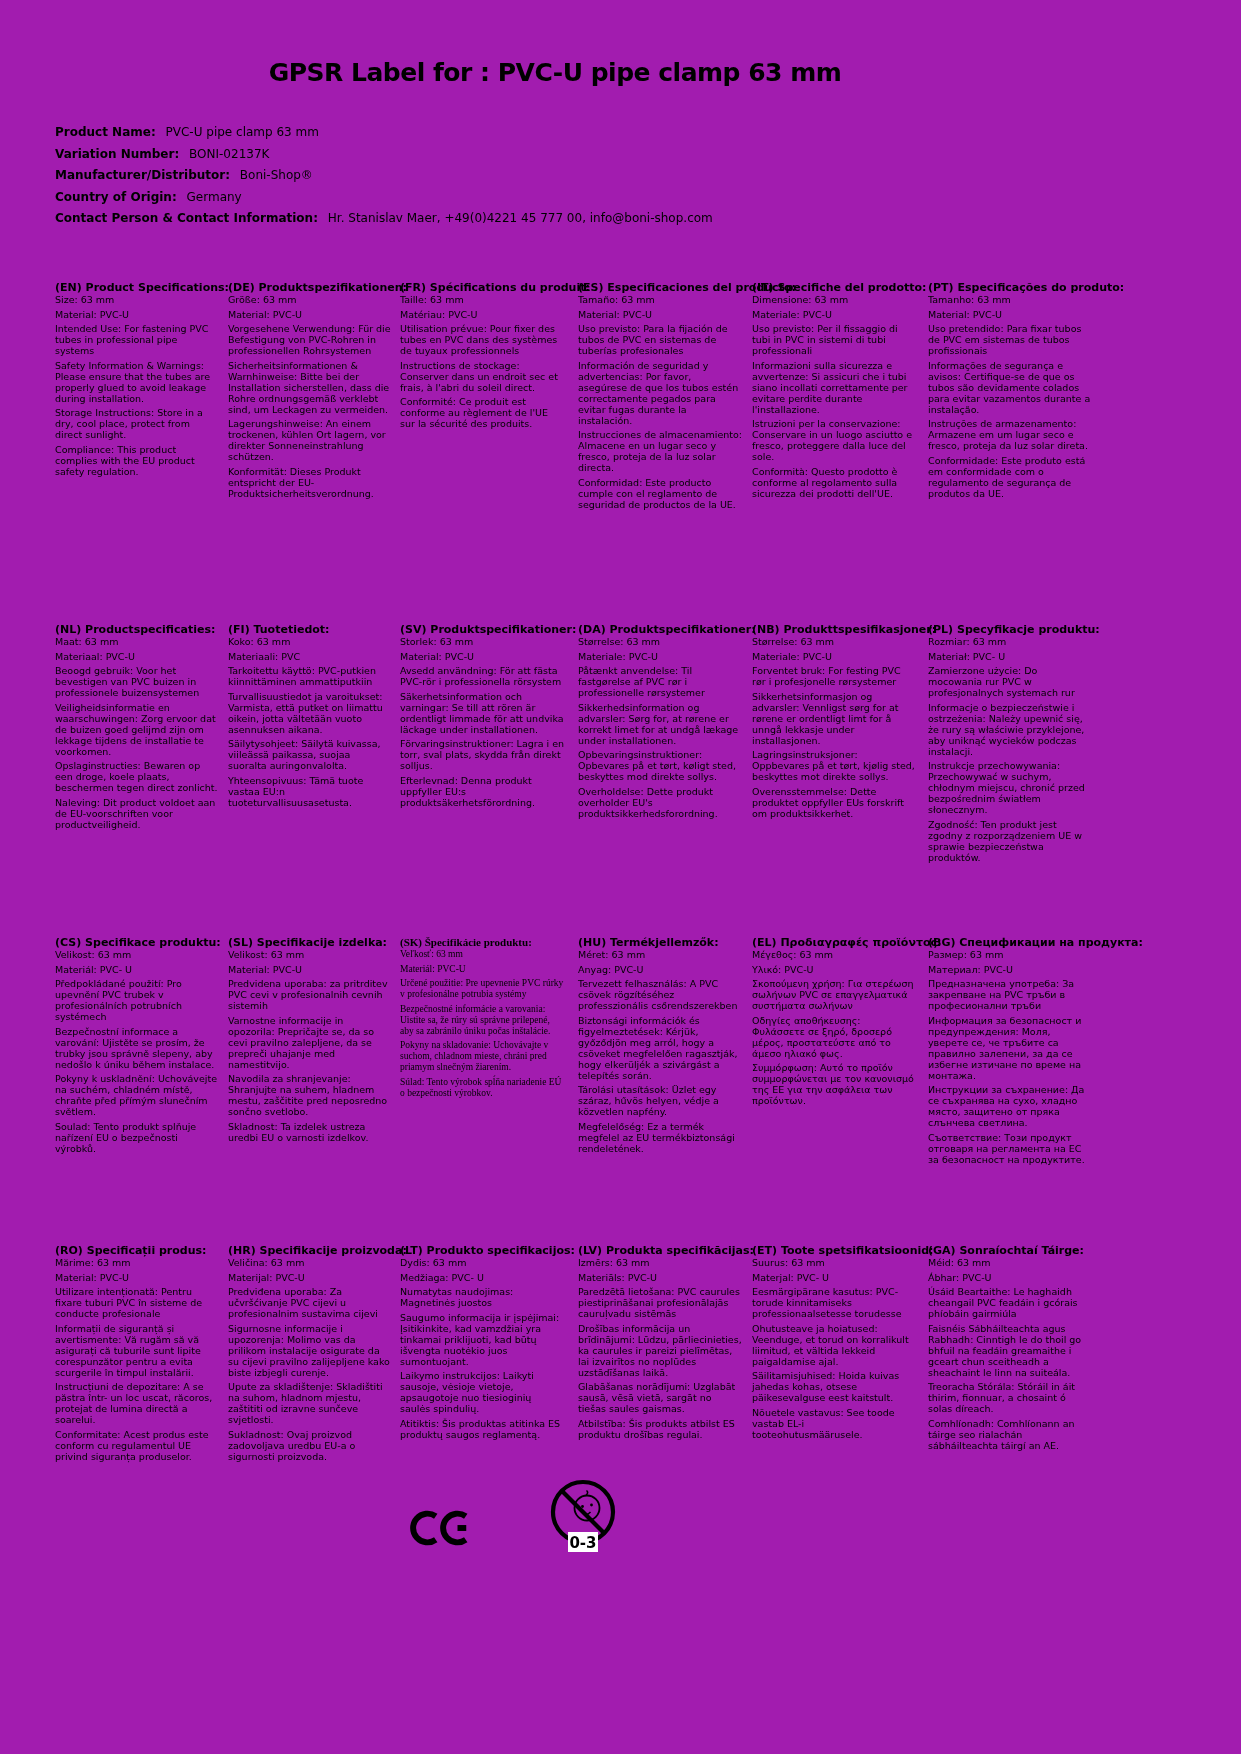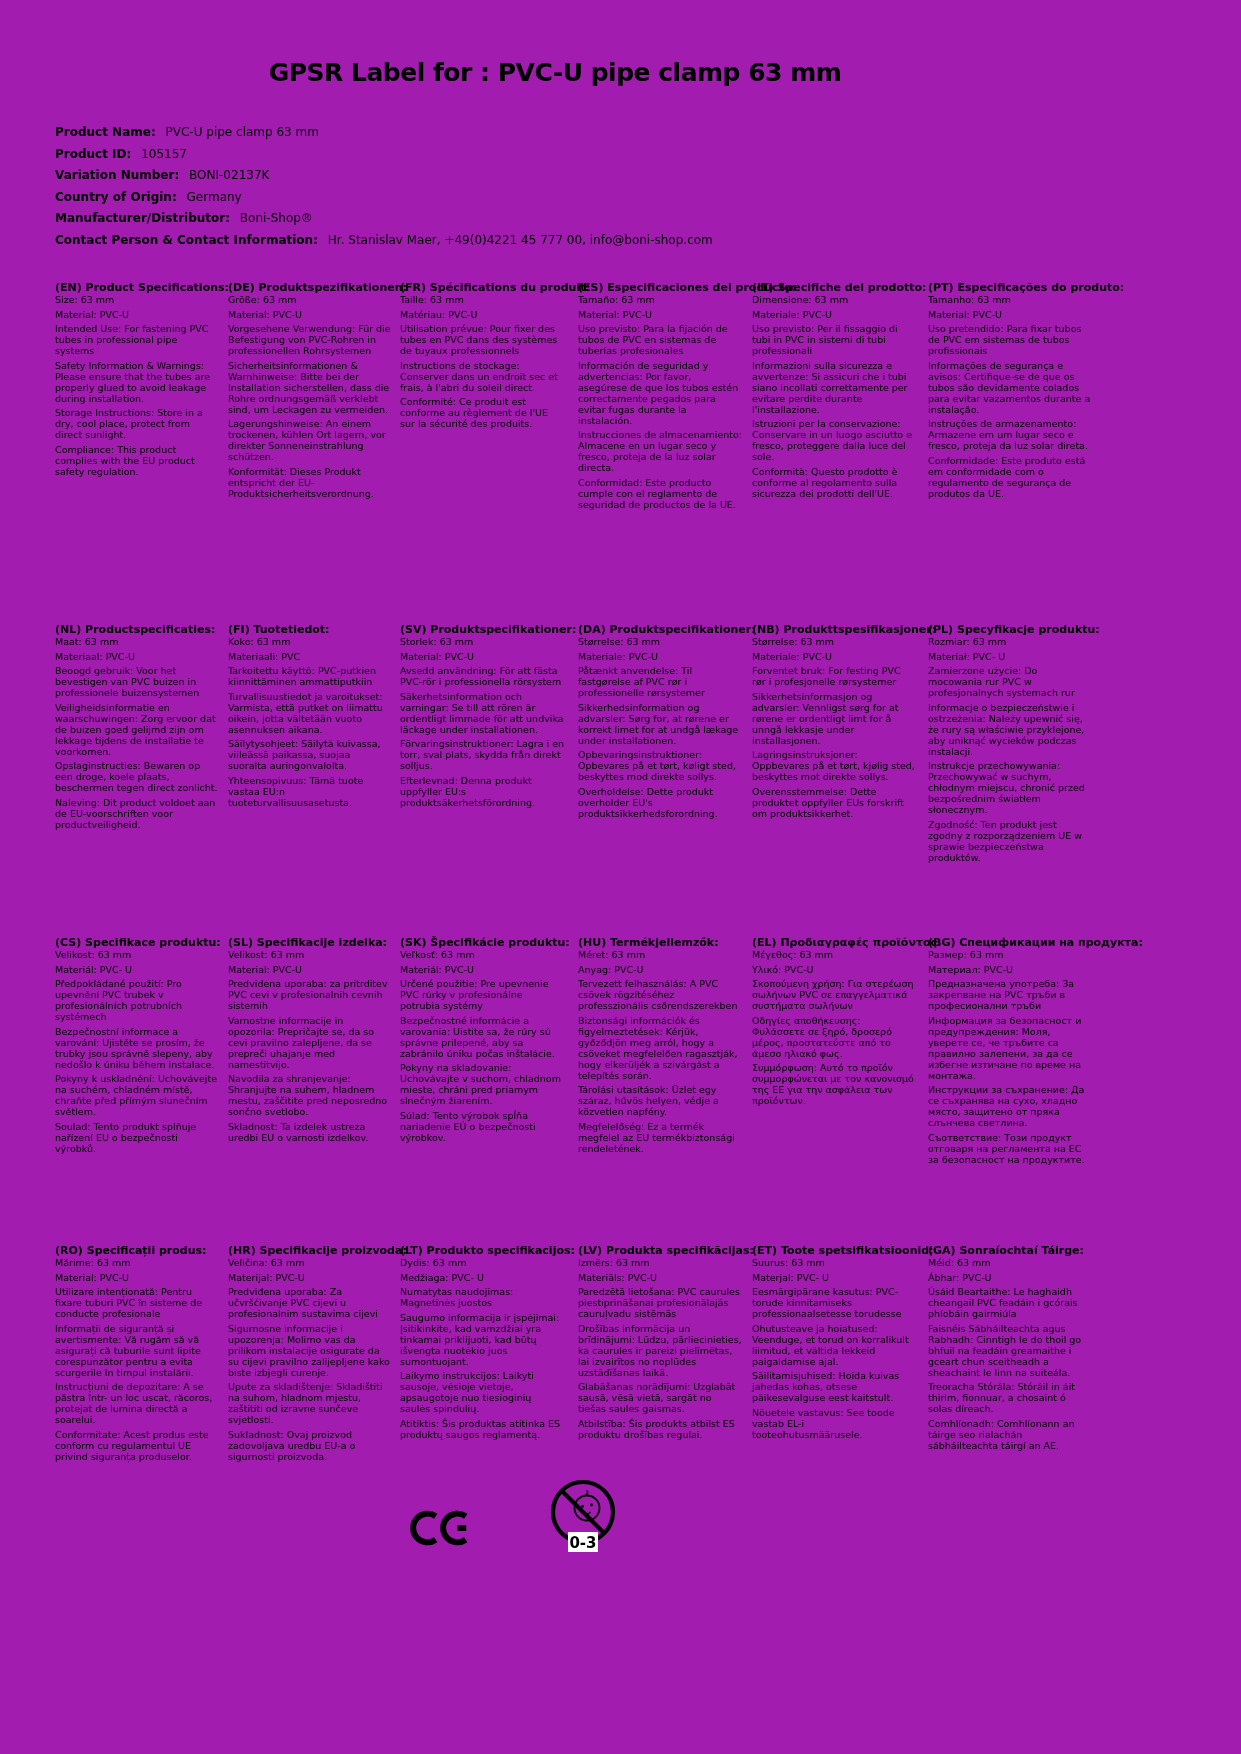--- a/index.html
+++ b/index.html
@@ -33,34 +33,30 @@
 <div id="page">
 
   <div class="doc-title">GPSR Label for : PVC-U pipe clamp 63 mm</div>
 
   <div class="product-info">
     <div class="pi-row">
       <span class="pi-label">Product Name:</span>
       <span class="pi-value">PVC-U pipe clamp 63 mm</span>
     </div>
     <div class="pi-row">
-      <span class="pi-label">Product ID:</span>
-      <span class="pi-value">105157</span>
-    </div>
-    <div class="pi-row">
       <span class="pi-label">Variation Number:</span>
       <span class="pi-value">BONI-02137K</span>
     </div>
     <div class="pi-row">
+      <span class="pi-label">Manufacturer/Distributor:</span>
+      <span class="pi-value">Boni-Shop®</span>
+    </div>
+    <div class="pi-row">
       <span class="pi-label">Country of Origin:</span>
       <span class="pi-value">Germany</span>
-    </div>
-    <div class="pi-row">
-      <span class="pi-label">Manufacturer/Distributor:</span>
-      <span class="pi-value">Boni-Shop®</span>
     </div>
     <div class="pi-row">
       <span class="pi-label">Contact Person &amp; Contact Information:</span>
       <span class="pi-value">Hr. Stanislav Maer, +49(0)4221 45 777 00, info@boni-shop.com</span>
     </div>
   </div>
 
   <div id="spec-grid">
       <div class="blk" style="left: 55px; top: 282px;">
         <div class="blk-h">(EN) Product Specifications:</div>
@@ -180,21 +176,21 @@
       </div>
       <div class="blk" style="left: 228px; top: 937px;">
         <div class="blk-h">(SL) Specifikacije izdelka:</div>
         <p>Velikost: 63 mm</p>
         <p>Material: PVC-U</p>
         <p>Predvidena uporaba: za pritrditev PVC cevi v profesionalnih cevnih sistemih</p>
         <p>Varnostne informacije in opozorila: Prepričajte se, da so cevi pravilno zalepljene, da se prepreči uhajanje med namestitvijo.</p>
         <p>Navodila za shranjevanje: Shranjujte na suhem, hladnem mestu, zaščitite pred neposredno sončno svetlobo.</p>
         <p>Skladnost: Ta izdelek ustreza uredbi EU o varnosti izdelkov.</p>
       </div>
-      <div class="blk" style="left: 400px; top: 937px;">
+      <div class="blk" style="left: 400px; top: 937px; font-family: Liberation Serif, serif;">
         <div class="blk-h">(SK) Špecifikácie produktu:</div>
         <p>Veľkosť: 63 mm</p>
         <p>Materiál: PVC-U</p>
         <p>Určené použitie: Pre upevnenie PVC rúrky v profesionálne potrubia systémy</p>
         <p>Bezpečnostné informácie a varovania: Uistite sa, že rúry sú správne prilepené, aby sa zabránilo úniku počas inštalácie.</p>
         <p>Pokyny na skladovanie: Uchovávajte v suchom, chladnom mieste, chráni pred priamym slnečným žiarením.</p>
         <p>Súlad: Tento výrobok spĺňa nariadenie EÚ o bezpečnosti výrobkov.</p>
       </div>
       <div class="blk" style="left: 578px; top: 937px;">
         <div class="blk-h">(HU) Termékjellemzők:</div>

